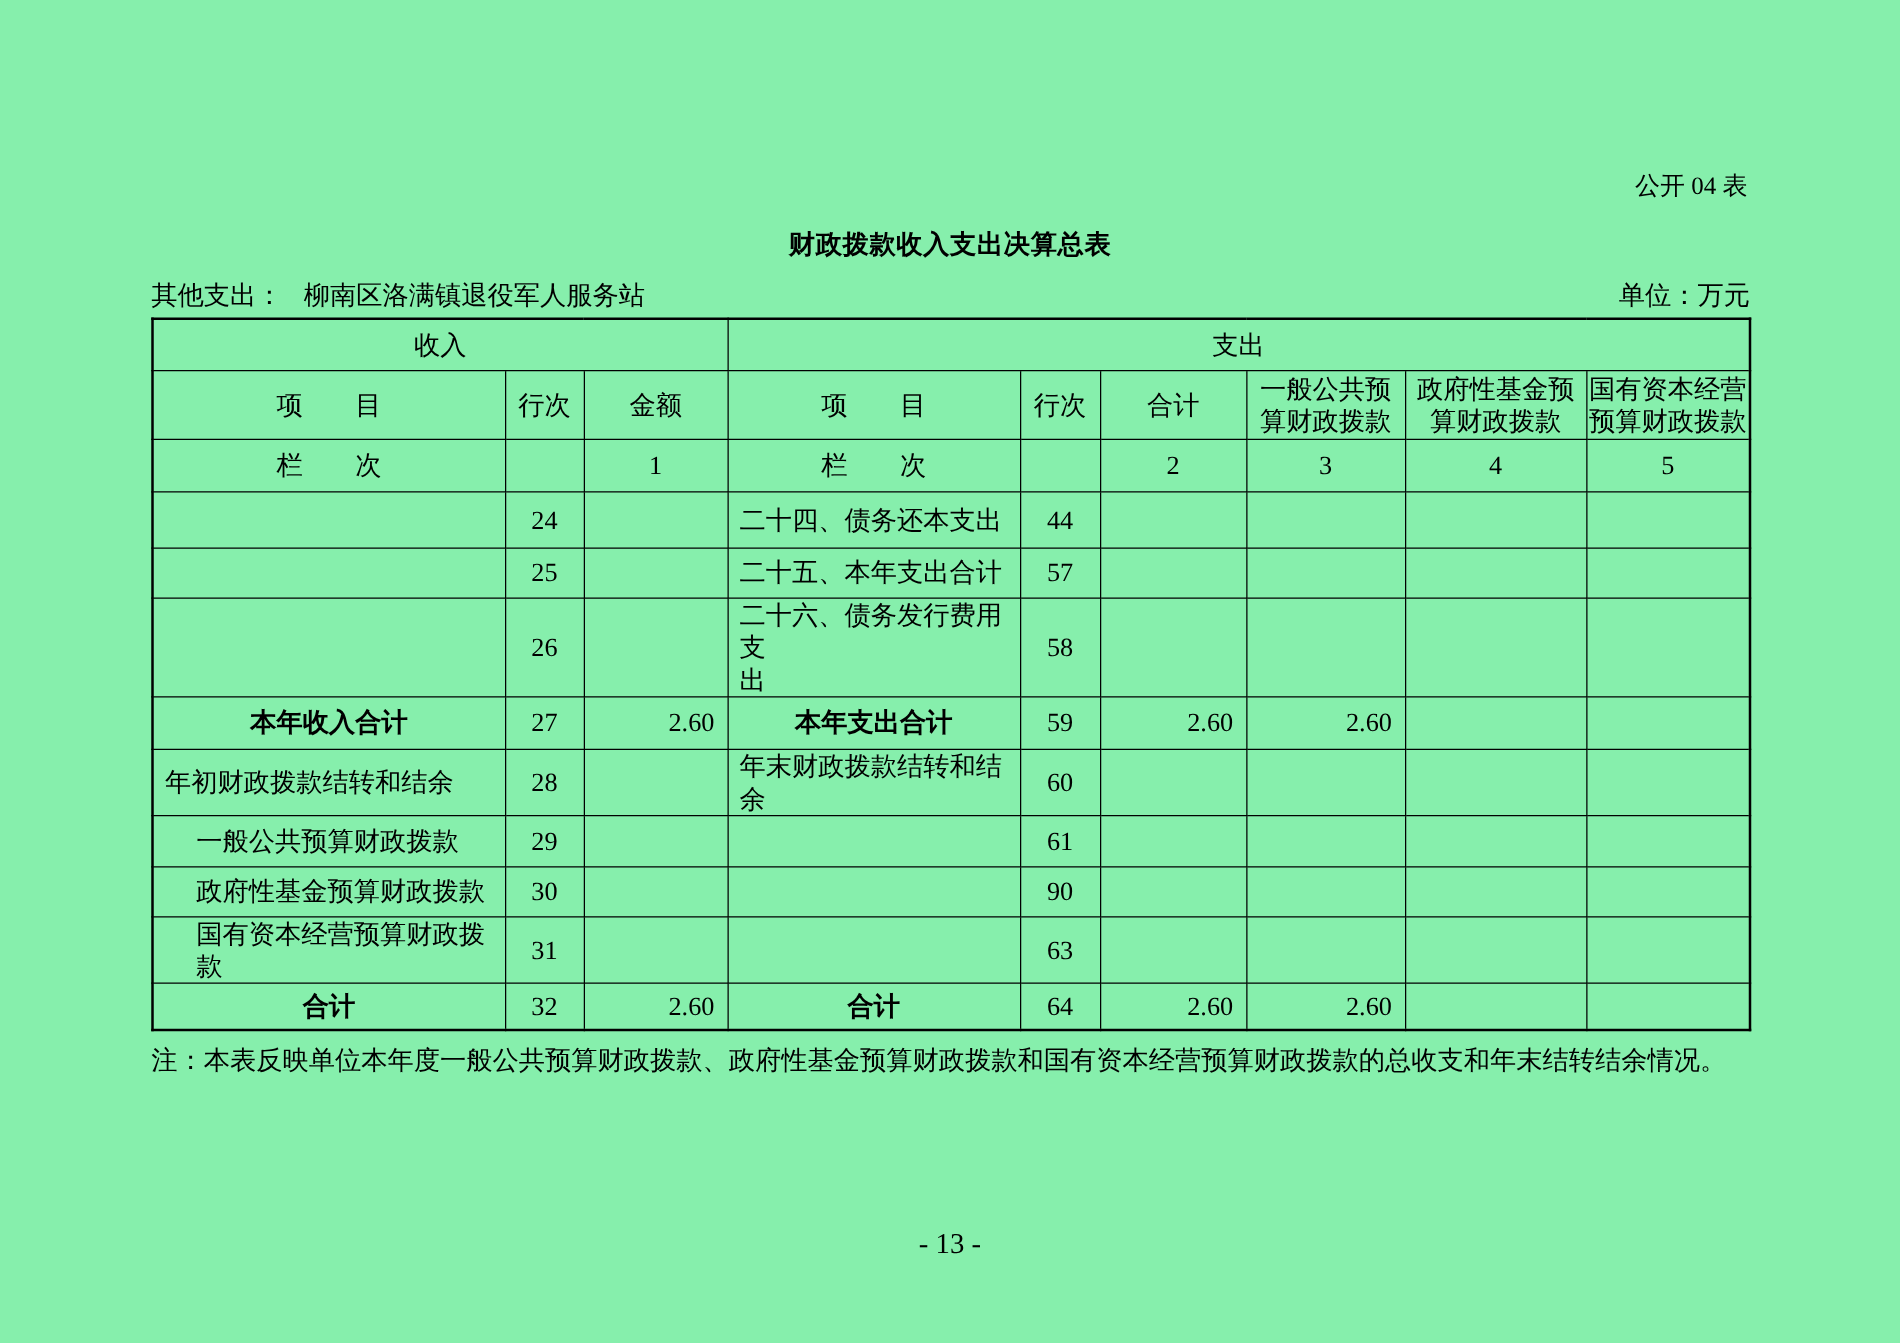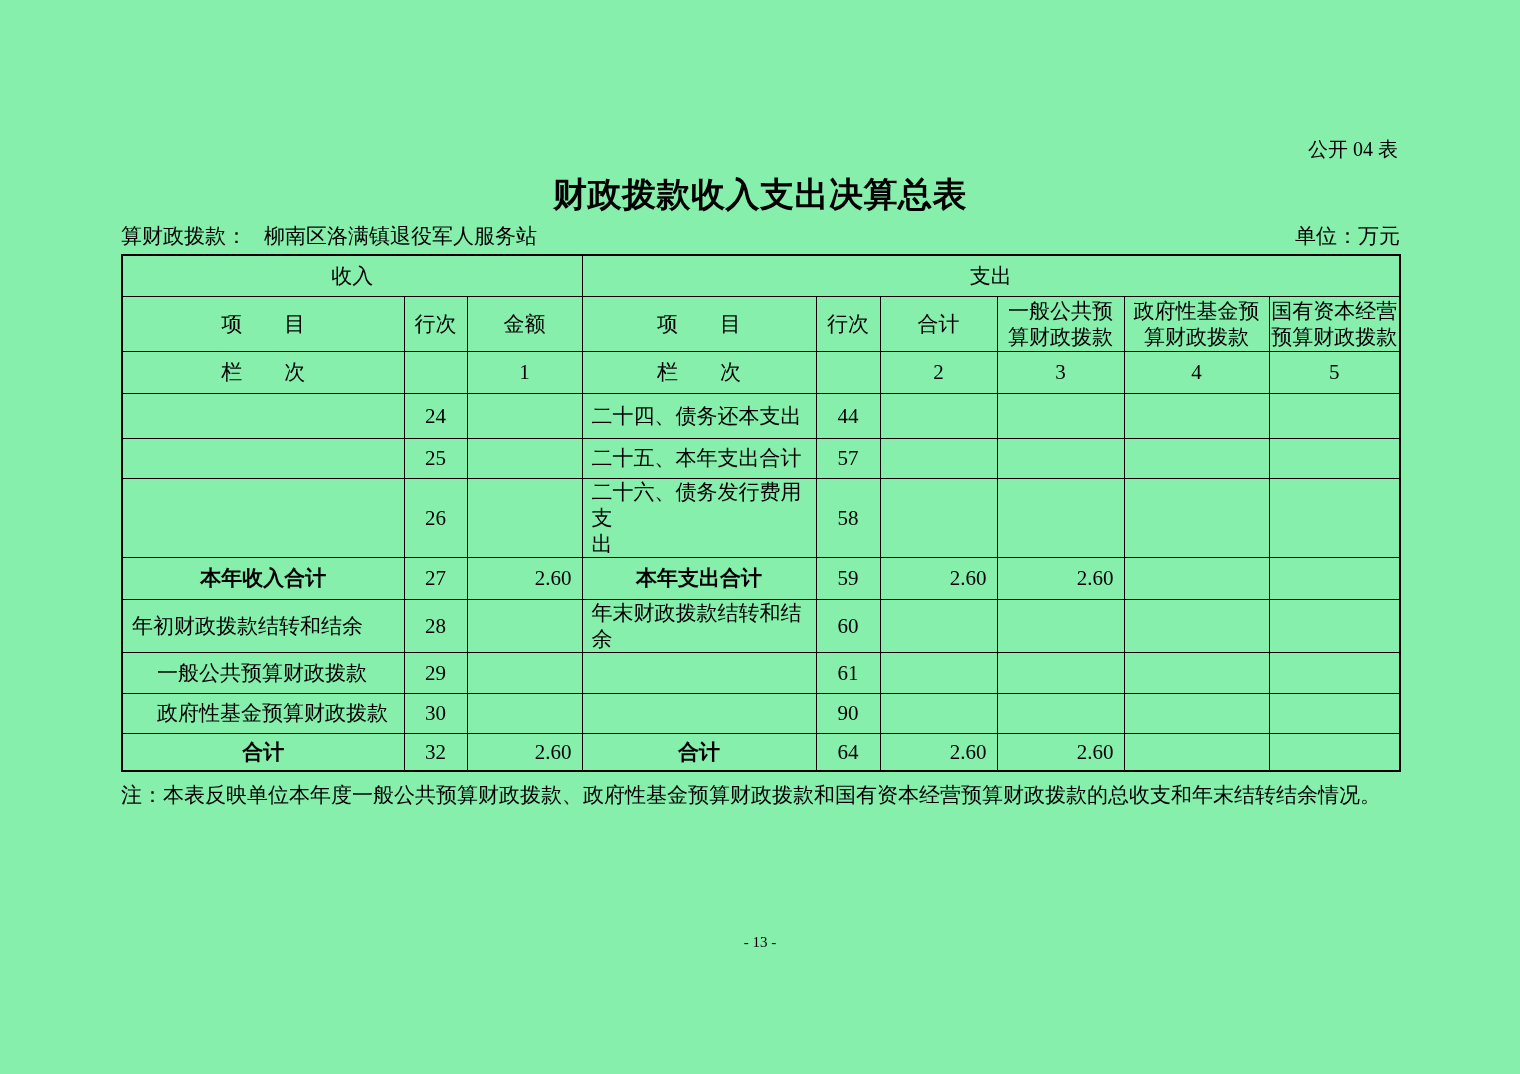--- a/index.html
+++ b/index.html
@@ -11,21 +11,21 @@
     margin: 0 auto; overflow: hidden;
   }
   .doc-label {
     padding: 136px 122px 0 0;
     text-align: right;
     font-size: 20px; line-height: 26px;
   }
   .title {
     margin-top: 13px;
     text-align: center;
-    font-size: 34px; line-height: 40px;
+    font-size: 21px; line-height: 40px;
     font-weight: bold;
     letter-spacing: 0.5px;
   }
   .meta {
     display: flex; justify-content: space-between; align-items: baseline;
     margin: 8px 120px 0 121px;
     font-size: 21px; line-height: 27px;
   }
   .meta .unit-name-value { margin-left: 17px; }
   table.fiscal {
@@ -61,35 +61,35 @@
   td.item { text-align: left; padding-left: 9px; padding-right: 6px; white-space: pre-line; }
   td.indent { padding-left: 34px; }
   td.cb   { text-align: center; font-weight: bold; }
   .note {
     margin: 10px 120px 0 121px;
     font-size: 21px; line-height: 27px;
   }
   .page-number {
     margin-top: 118px;
     text-align: center;
-    font-size: 15px; line-height: 30px;
+    font-size: 23px; line-height: 30px;
   }
 </style>
 </head>
 <body>
 
 <div class="page">
 
   <div class="doc-label">公开 04 表</div>
 
   <div class="title">财政拨款收入支出决算总表</div>
 
   <div class="meta">
     <div>
-      <span>算财政拨款：</span><span class="unit-name-value">柳南区洛满镇退役军人服务站</span>
+      <span>其他支出：</span><span class="unit-name-value">柳南区洛满镇退役军人服务站</span>
     </div>
     <div>单位：万元</div>
   </div>
 
   <table class="fiscal">
     <colgroup>
       <col style="width:282px">
         <col style="width:63px">
         <col style="width:115px">
       <col style="width:234px">
@@ -212,20 +212,31 @@
       <td class="c">30</td>
       <td class="num"></td>
       <td class="item"></td>
       <td class="c">90</td>
       <td class="num"></td>
       <td class="num"></td>
       <td class="num"></td>
       <td class="num"></td>
     </tr>
 
+    <tr class="d8">
+      <td class="item indent">国有资本经营预算财政拨款</td>
+      <td class="c">31</td>
+      <td class="num"></td>
+      <td class="item"></td>
+      <td class="c">63</td>
+      <td class="num"></td>
+      <td class="num"></td>
+      <td class="num"></td>
+      <td class="num"></td>
+    </tr>
 
     <tr class="d9">
       <td class="cb">合计</td>
       <td class="c">32</td>
       <td class="num">2.60</td>
       <td class="cb">合计</td>
       <td class="c">64</td>
       <td class="num">2.60</td>
       <td class="num">2.60</td>
       <td class="num"></td>

